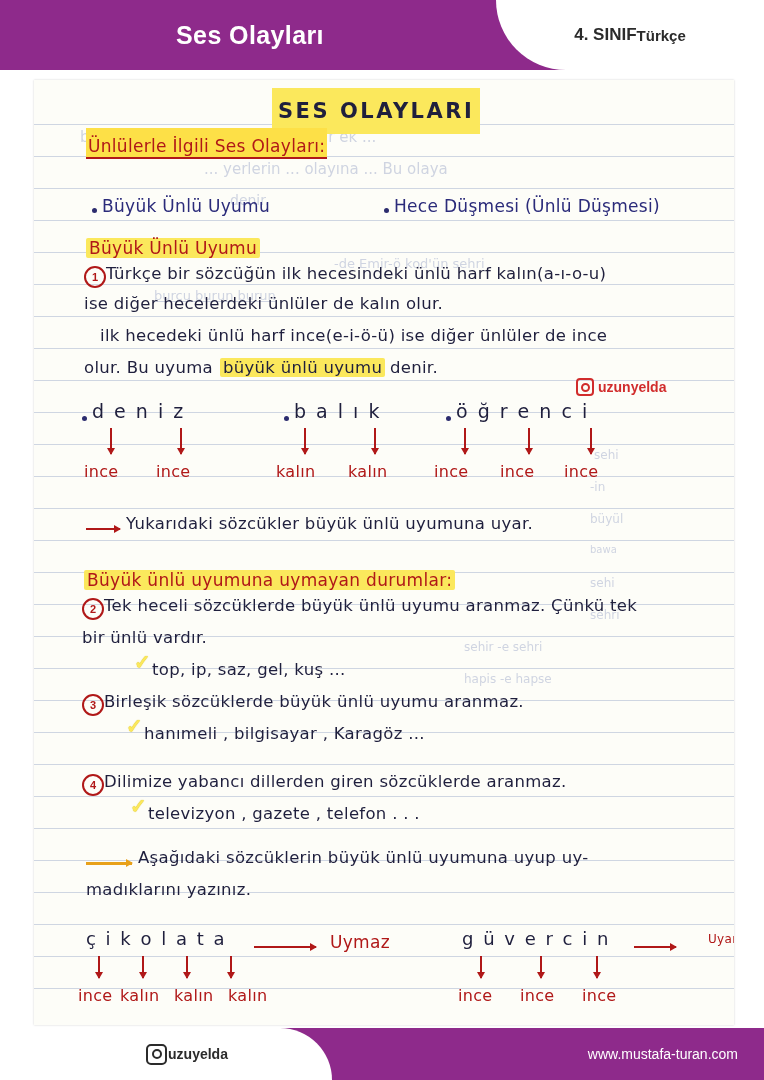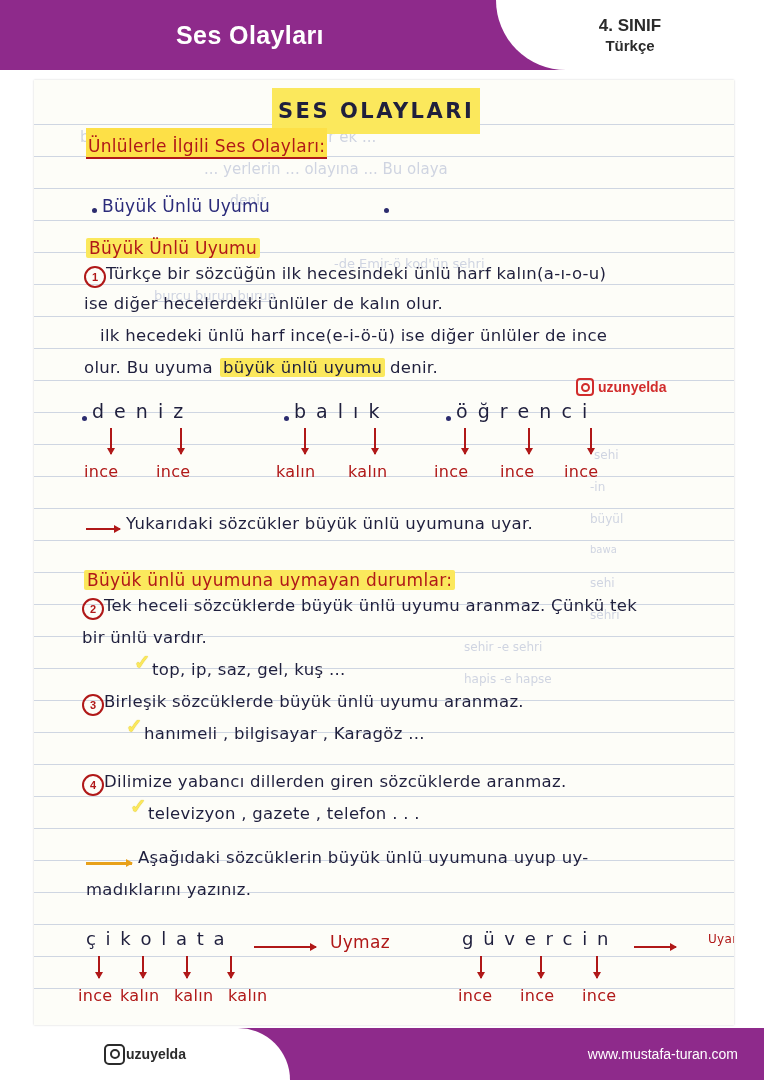--- a/index.html
+++ b/index.html
@@ -44,21 +44,21 @@
     letter-spacing: 0.4px;
   }
   .header-right {
     position: absolute;
     right: 0; top: 0;
     width: 268px;
     height: 70px;
     background: #ffffff;
     border-bottom-left-radius: 70px;
     display: flex;
-    flex-direction: column;
+    flex-direction: row;
     align-items: center;
     justify-content: center;
   }
   .header-grade {
     color: #2b2b2b;
     font-size: 17px;
     font-weight: bold;
     font-family: "Liberation Sans", sans-serif;
     line-height: 20px;
   }
@@ -83,20 +83,21 @@
     position: absolute;
     left: 0; top: 0;
     width: 290px;
     height: 52px;
     background: #ffffff;
     border-top-right-radius: 52px;
     display: flex;
     align-items: center;
     justify-content: center;
     gap: 1px;
+    padding-left: 42px;
   }
   .footer-handle {
     color: #2b2b2b;
     font-size: 14px;
     font-weight: bold;
     font-family: "Liberation Sans", sans-serif;
   }
   .ig-glyph {
     width: 17px; height: 17px;
     border: 2px solid #2b2b2b;
@@ -342,20 +343,21 @@
     <div class="ghost" style="left:430px; top:560px; font-size:12px;">sehir      -e        sehri</div>
     <div class="ghost" style="left:430px; top:592px; font-size:12px;">hapis     -e        hapse</div>
 
     <div class="title-main">SES  OLAYLARI</div>
 
     <div class="hw red ul-red hl-y-soft" style="left:52px; top:48px; font-size:17px;">Ünlülerle İlgili Ses Olayları:</div>
 
     <div class="dot" style="left:58px; top:128px;"></div>
     <div class="hw blue" style="left:68px; top:116px; font-size:17px;">Büyük Ünlü Uyumu</div>
     <div class="dot" style="left:350px; top:128px;"></div>
+    <div class="hw blue" style="left:360px; top:116px; font-size:17px;">Hece Düşmesi (Ünlü Düşmesi)</div>
 
     <div class="hw red hl-y" style="left:52px; top:158px; font-size:17px;">Büyük Ünlü Uyumu</div>
 
     <div class="bullet-circ" style="left:50px; top:186px;">1</div>
     <div class="hw dark" style="left:72px; top:184px; font-size:16.5px;">Türkçe bir sözcüğün ilk hecesindeki ünlü harf kalın(a-ı-o-u)</div>
     <div class="hw dark" style="left:66px; top:246px; font-size:16.5px;">ilk hecedeki ünlü harf ince(e-i-ö-ü) ise diğer ünlüler de ince</div>
     <div class="hw dark" style="left:50px; top:214px; font-size:16.5px;">ise diğer hecelerdeki ünlüler de kalın olur.</div>
     <div class="hw dark" style="left:50px; top:278px; font-size:16.5px;">olur. Bu uyuma</div>
     <div class="hw dark hl-y" style="left:186px; top:278px; font-size:16.5px;">büyük ünlü uyumu</div>
     <div class="hw dark" style="left:356px; top:278px; font-size:16.5px;">denir.</div>

